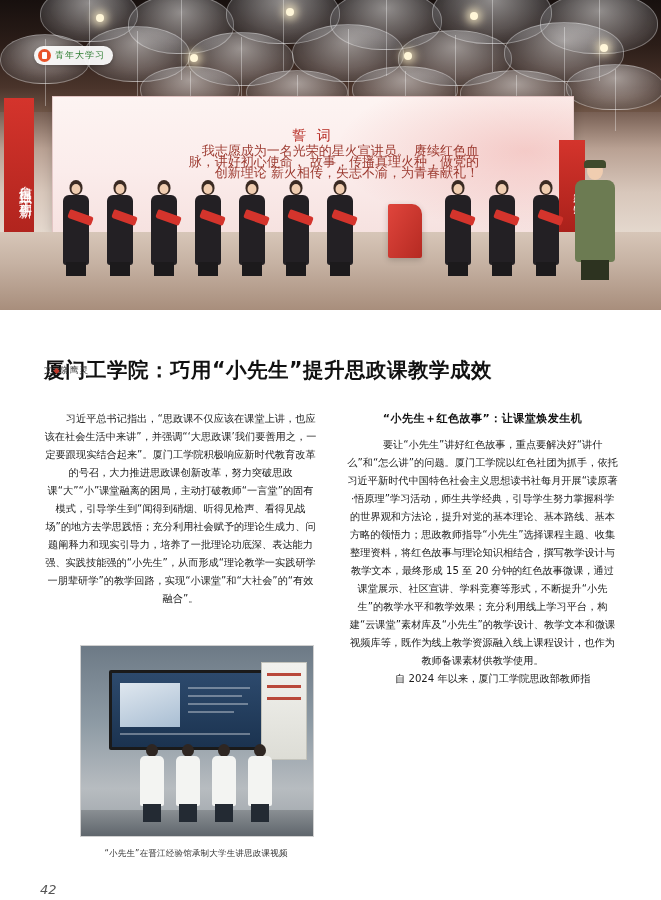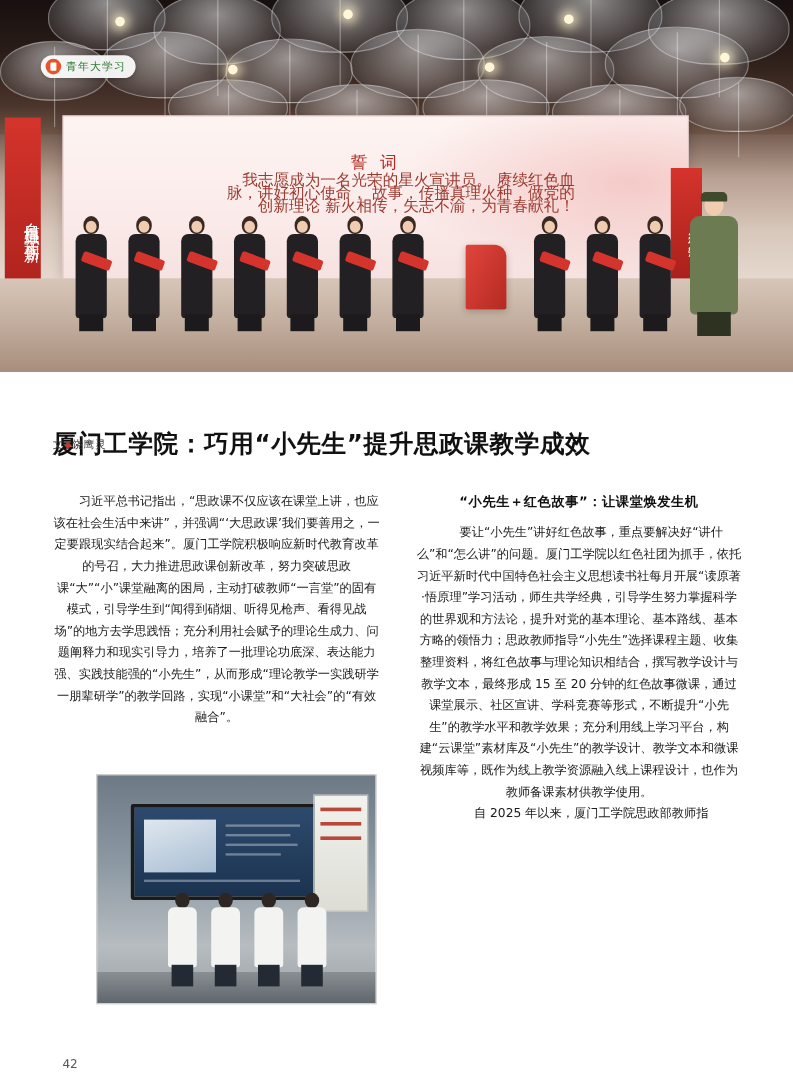--- a/index.html
+++ b/index.html
@@ -361,24 +361,25 @@
     width: 304px;
     text-align: center;
     font-size: 8.5px;
     color: #333;
     letter-spacing: 0.2px;
   }
 
   
   .page-number {
     position: absolute;
-    left: 52px;
+    left: 40px;
     top: 882px;
-    font-size: 10px;
+    font-size: 13px;
     color: #555;
+    font-style: italic;
   }
 </style>
 </head>
 <body>
 
 <div class="page">
 
   <div class="hero">
     <div class="hero-ceiling"></div>
 
@@ -558,22 +559,23 @@
         <div class="v-body"></div>
         <div class="v-legs"></div>
       </div>
     <div class="visitor" style="left:164px;">
         <div class="v-head"></div>
         <div class="v-body"></div>
         <div class="v-legs"></div>
       </div>
   </div>
 
+  <div class="inset-caption">“小先生”在晋江经验馆承制大学生讲思政课视频</div>
 
   <div class="col col-right">
     <p class="sub-head">“小先生＋红色故事”：让课堂焕发生机</p>
     <p>要让“小先生”讲好红色故事，重点要解决好“讲什么”和“怎么讲”的问题。厦门工学院以红色社团为抓手，依托习近平新时代中国特色社会主义思想读书社每月开展“读原著·悟原理”学习活动，师生共学经典，引导学生努力掌握科学的世界观和方法论，提升对党的基本理论、基本路线、基本方略的领悟力；思政教师指导“小先生”选择课程主题、收集整理资料，将红色故事与理论知识相结合，撰写教学设计与教学文本，最终形成 15 至 20 分钟的红色故事微课，通过课堂展示、社区宣讲、学科竞赛等形式，不断提升“小先生”的教学水平和教学效果；充分利用线上学习平台，构建“云课堂”素材库及“小先生”的教学设计、教学文本和微课视频库等，既作为线上教学资源融入线上课程设计，也作为教师备课素材供教学使用。</p>
-    <p>自 2025 年以来，厦门工学院思政部教师指</p>
+    <p>自 2024 年以来，厦门工学院思政部教师指</p>
   </div>
 
   <div class="page-number">42</div>
 
 </div>
 
 </body></html>

